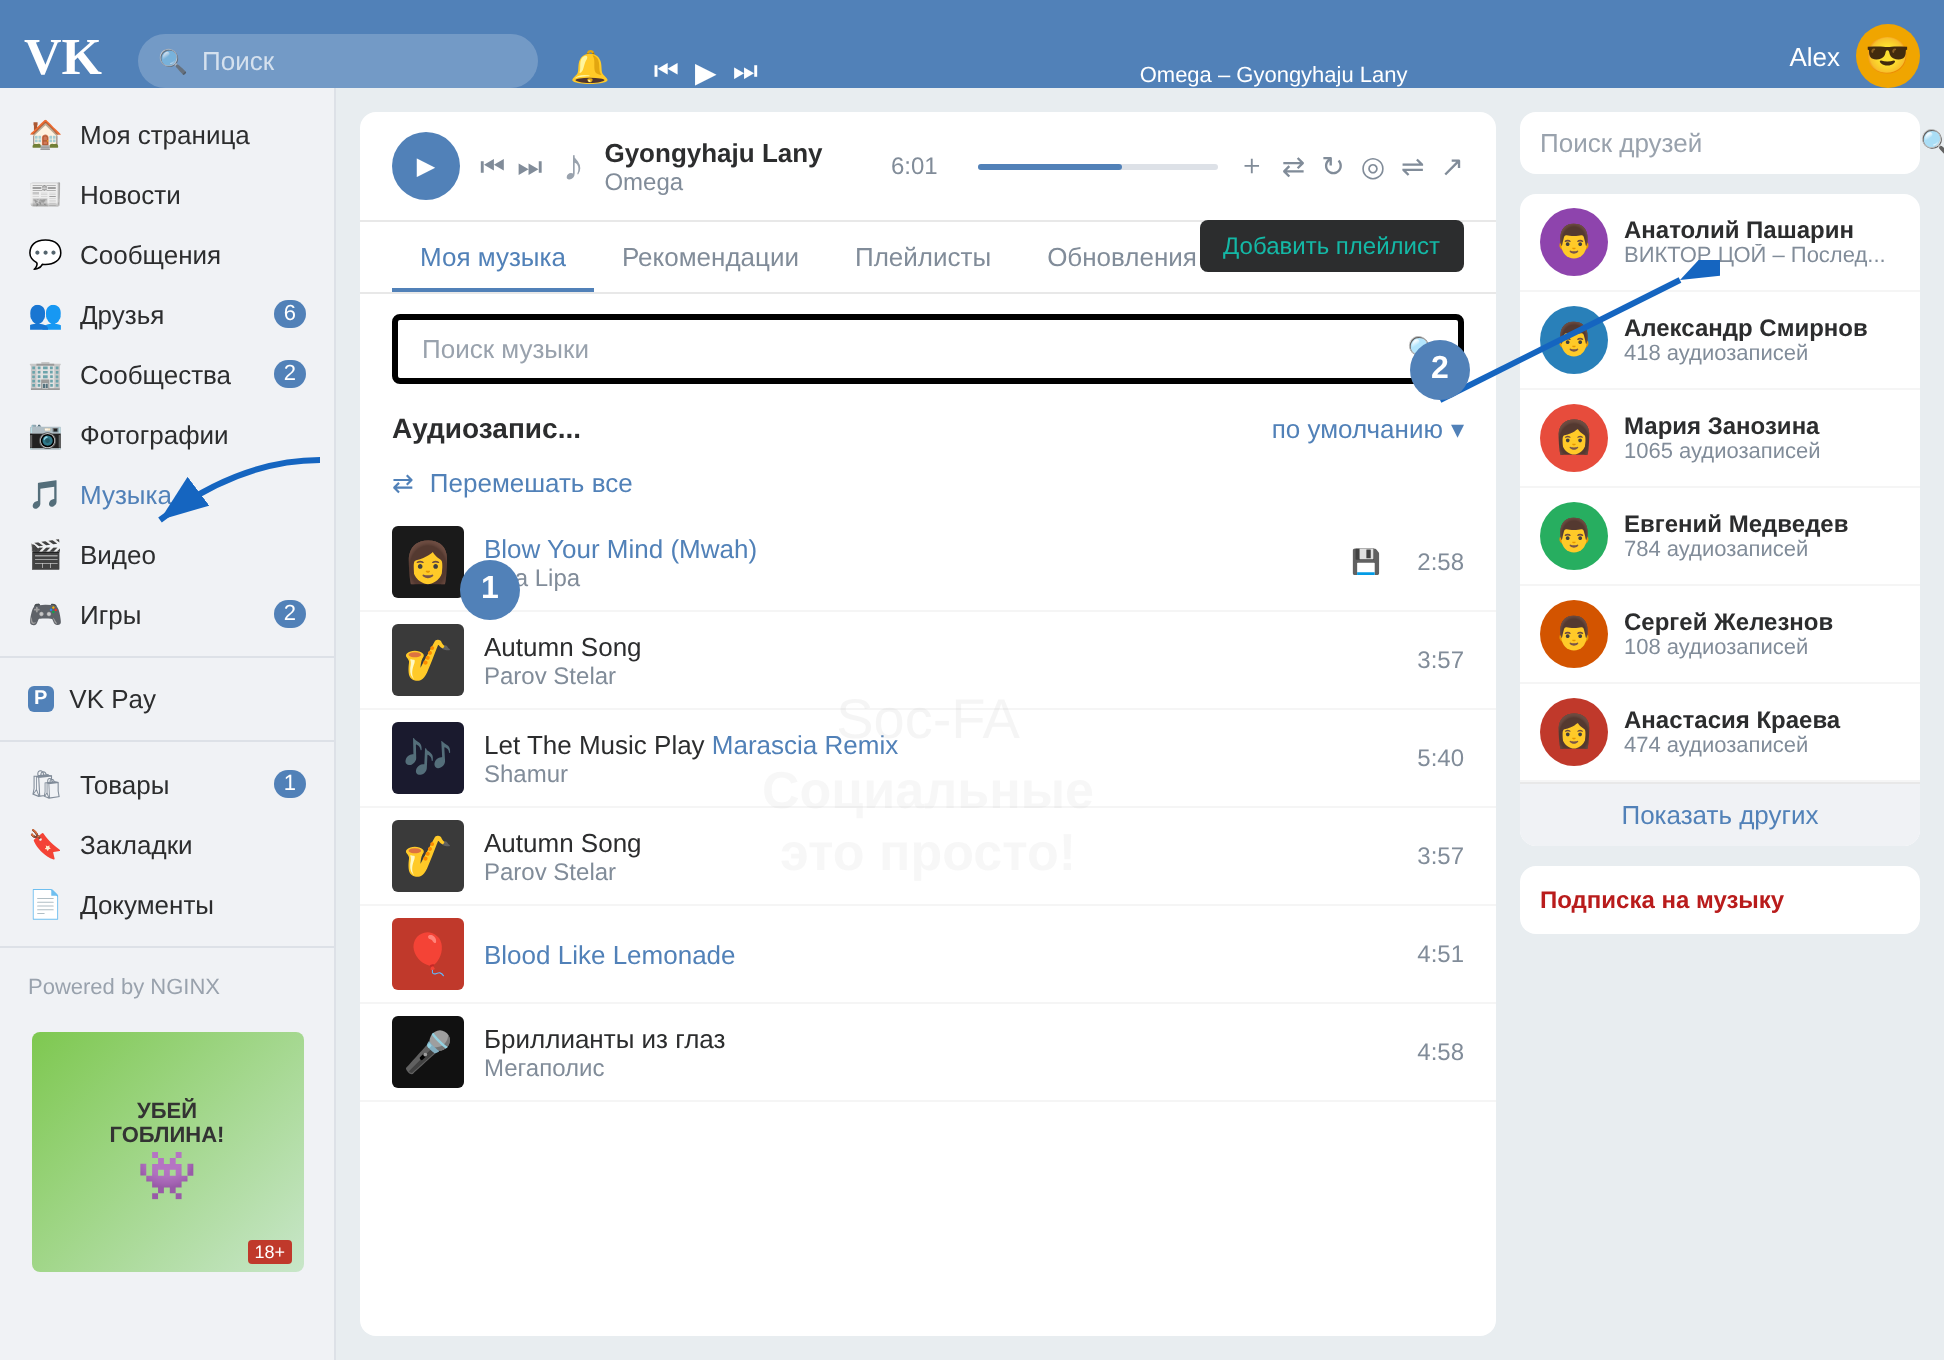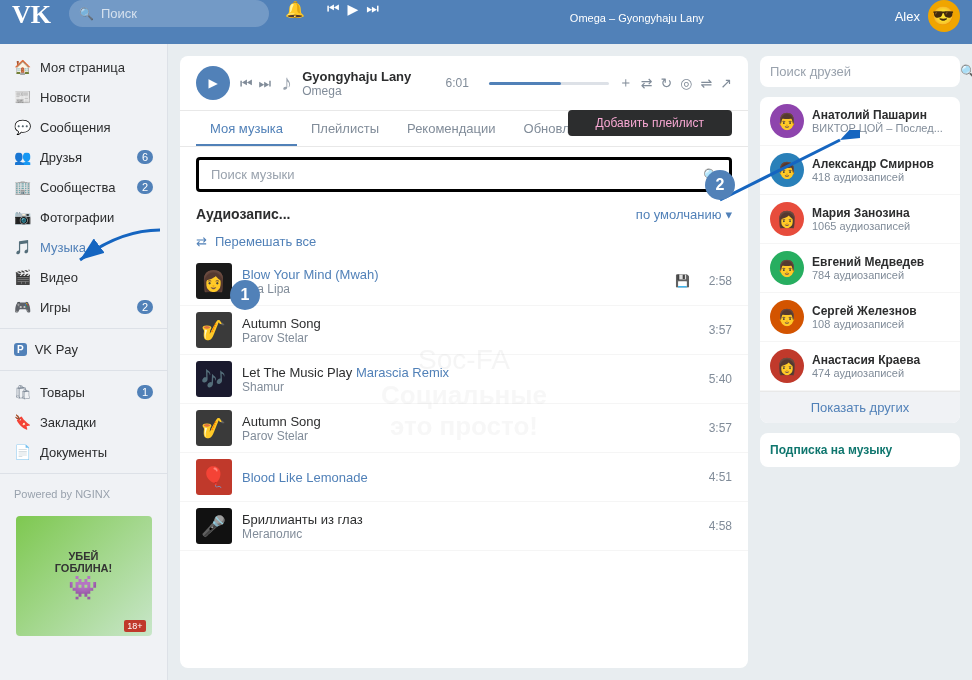--- a/index.html
+++ b/index.html
@@ -1,19 +1,19 @@
 <!DOCTYPE html>
 <html><head>
   <meta charset="utf-8">
   <style>
     * { box-sizing: border-box; margin: 0; padding: 0; }
     body { font-family: Arial, sans-serif; font-size: 13px; background: #e8edf0; color: #2c2d2e; width: 972px; height: 680px; overflow: hidden; }
 
     
-    .topbar { background: #5181b8; height: 44px; display: flex; align-items: flex-start; padding: 0 12px; gap: 10px; }
+    .topbar { background: #5181b8; height: 44px; display: flex; align-items: flex-end; padding: 0 12px; gap: 10px; }
     .topbar-logo { color: white; font-size: 26px; font-weight: bold; font-family: serif; margin-right: 8px; }
     .topbar-search { background: rgba(255,255,255,0.2); border: none; border-radius: 20px; padding: 6px 14px 6px 32px; color: white; font-size: 13px; width: 200px; outline: none; }
     .topbar-search::placeholder { color: rgba(255,255,255,0.7); }
     .search-wrap { position: relative; }
     .search-wrap .s-icon { position: absolute; left: 10px; top: 50%; transform: translateY(-50%); color: rgba(255,255,255,0.7); font-size: 12px; }
     .topbar-bell { color: white; font-size: 16px; margin: 0 6px; cursor: pointer; }
     .topbar-controls { display: flex; align-items: center; gap: 8px; color: white; margin-left: 6px; }
     .topbar-controls span { cursor: pointer; font-size: 14px; }
     .topbar-track { color: white; font-size: 11px; flex: 1; text-align: center; margin-top: 12px; }
     .topbar-user { display: flex; align-items: center; gap: 8px; color: white; font-size: 13px; margin-left: auto; }
@@ -51,21 +51,21 @@
     .track-title { font-size: 13px; font-weight: bold; color: #2c2d2e; }
     .track-artist { font-size: 12px; color: #818c99; }
     .track-duration { color: #818c99; font-size: 12px; flex-shrink: 0; margin: 0 10px; }
     .player-progress { flex: 1; max-width: 120px; height: 3px; background: #dde1e7; border-radius: 2px; position: relative; }
     .player-progress-fill { width: 60%; height: 100%; background: #5181b8; border-radius: 2px; }
     .player-actions { display: flex; gap: 8px; align-items: center; }
     .player-actions span { cursor: pointer; color: #818c99; font-size: 14px; }
 
     
     .tooltip-wrap { position: relative; }
-    .tooltip-box { position: absolute; right: 0; top: 36px; background: #2c2d2e; color: #f9a8d4; padding: 6px 28px; border-radius: 4px; font-size: 12px; white-space: nowrap; z-index: 10; }
+    .tooltip-box { position: absolute; right: 0; top: 36px; background: #2c2d2e; color: #14b8a6; padding: 6px 12px; border-radius: 4px; font-size: 12px; white-space: nowrap; z-index: 10; }
 
     
     .tabs { display: flex; gap: 0; padding: 0 16px; border-bottom: 1px solid #e8e8e8; align-items: flex-end; }
     .tab { padding: 10px 14px 8px; font-size: 13px; cursor: pointer; color: #818c99; border-bottom: 2px solid transparent; }
     .tab.active { color: #5181b8; border-bottom: 2px solid #5181b8; }
     .tab-actions { margin-left: auto; display: flex; gap: 8px; align-items: center; padding-bottom: 6px; }
     .tab-actions span { color: #818c99; cursor: pointer; font-size: 16px; }
 
     
     .music-search-wrap { padding: 10px 16px; position: relative; }
@@ -98,21 +98,21 @@
     .friends-search-wrap { background: white; border-radius: 8px; padding: 8px 10px; display: flex; align-items: center; gap: 14px; }
     .friends-search { border: none; outline: none; font-size: 13px; flex: 1; color: #2c2d2e; }
     .friends-search::placeholder { color: #99a2ad; }
     .friends-list { background: white; border-radius: 8px; overflow: hidden; }
     .friend-item { display: flex; align-items: center; gap: 8px; padding: 7px 10px; border-bottom: 1px solid #f5f5f5; cursor: pointer; }
     .friend-avatar { width: 34px; height: 34px; border-radius: 50%; flex-shrink: 0; overflow: hidden; display: flex; align-items: center; justify-content: center; font-size: 16px; }
     .friend-info { flex: 1; min-width: 0; }
     .friend-name { font-size: 12px; font-weight: bold; color: #2c2d2e; white-space: nowrap; overflow: hidden; text-overflow: ellipsis; }
     .friend-tracks { font-size: 11px; color: #818c99; white-space: nowrap; overflow: hidden; text-overflow: ellipsis; }
     .show-others-btn { background: #f0f2f5; border: none; width: 100%; padding: 8px; font-size: 13px; color: #5181b8; cursor: pointer; border-top: 1px solid #e8e8e8; }
-    .music-sub { background: white; border-radius: 8px; padding: 10px; font-size: 12px; color: #0f766e; font-weight: bold; }
+    .music-sub { background: white; border-radius: 8px; padding: 10px; font-size: 12px; color: #b91c1c; font-weight: bold; }
 
     
     .circle-badge { width: 30px; height: 30px; border-radius: 50%; background: #5181b8; color: white; font-size: 16px; font-weight: bold; display: flex; align-items: center; justify-content: center; position: absolute; z-index: 200; pointer-events: none; }
   </style>
 </head>
 <body>
 
 <div style="position:relative; width:972px; height:680px; overflow:hidden;">
 
   <div class="topbar">
@@ -232,22 +232,22 @@
             <span>↻</span>
             <span>◎</span>
             <span>⇌</span>
             <span>↗</span>
             <div class="tooltip-box">Добавить плейлист</div>
           </div>
         </div>
 
         <div class="tabs">
           <div class="tab active">Моя музыка</div>
+          <div class="tab">Рекомендации</div>
           <div class="tab">Плейлисты</div>
-          <div class="tab">Рекомендации</div>
           <div class="tab">Обновления друзей</div>
           <div class="tab-actions">
             <span>≡+</span>
             <span>⬆</span>
           </div>
         </div>
 
         <div class="music-search-wrap">
           <input class="music-search" placeholder="Поиск музыки" style="">
           <span class="music-search-icon">🔍</span>

